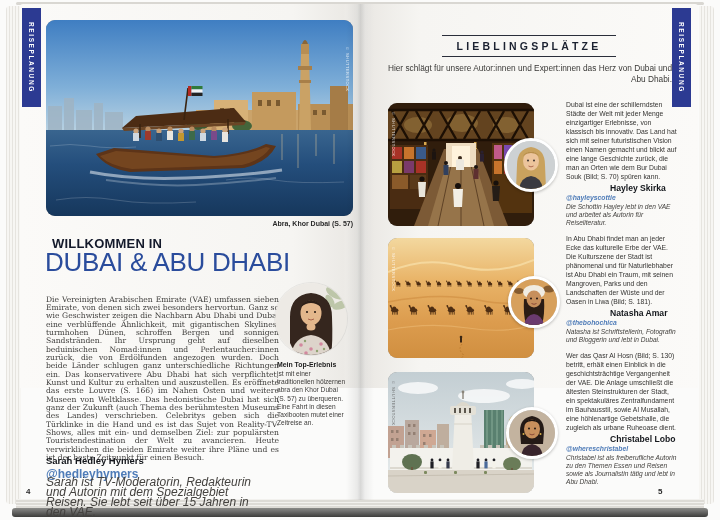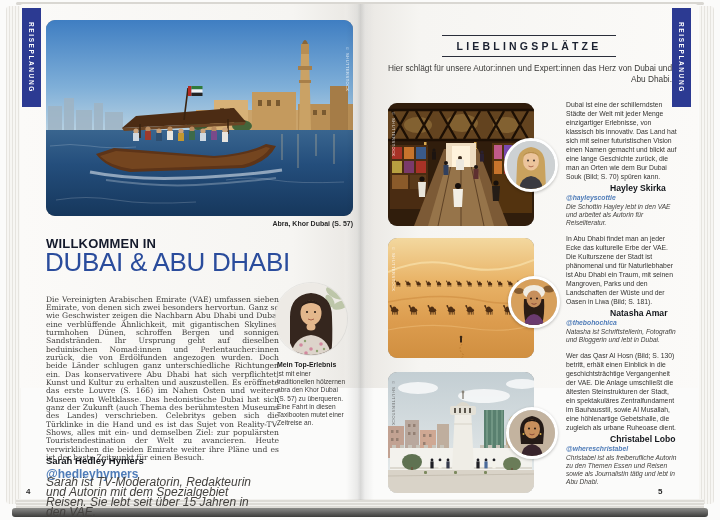--- a/index.html
+++ b/index.html
@@ -36,21 +36,21 @@
   .photo{position:absolute;border-radius:9px;overflow:hidden;background:#888;}
   .photo svg{display:block;}
   .vcredit{position:absolute;writing-mode:vertical-rl;font-size:4px;letter-spacing:.5px;
     color:rgba(255,255,255,.75);z-index:3;}
   .vcredit.dark{color:rgba(90,90,90,.8);}
 
   
   .hero{left:26px;top:16px;width:307px;height:196px;}
   .hero-cap{position:absolute;left:120px;top:216px;width:213px;text-align:right;
     font-size:7px;font-weight:bold;color:#2b2b2b;}
-  .kicker{position:absolute;left:26px;top:232px;font-size:13px;font-weight:bold;
+  .kicker{position:absolute;left:32px;top:232px;font-size:13px;font-weight:bold;
     letter-spacing:.2px;color:#141a2b;text-align:center;}
   .title{position:absolute;left:25px;top:245px;font-size:26px;line-height:26px;
     font-weight:normal;color:#2a4c9c;letter-spacing:-.3px;}
   .body-copy{position:absolute;left:26px;top:284px;width:233px;
     font-family:"DejaVu Serif",serif;font-size:7.6px;line-height:8.35px;
     text-align:justify;color:#3f3e3c;}
   .author-name{position:absolute;left:26px;top:451px;font-size:9.5px;font-weight:bold;color:#14171c;}
   .author-handle{position:absolute;left:26px;top:463px;font-size:12px;color:#4f7cb8;font-weight:bold;}
   .author-bio{position:absolute;left:26px;top:473px;width:218px;font-style:italic;
     font-size:12px;line-height:10px;color:#44423f;}

